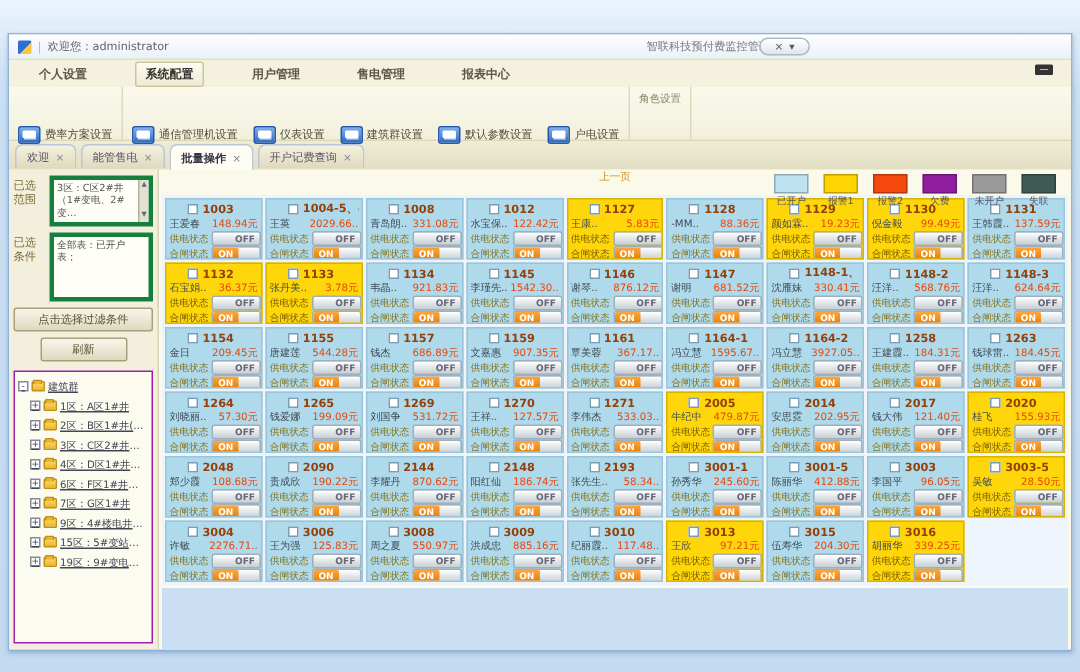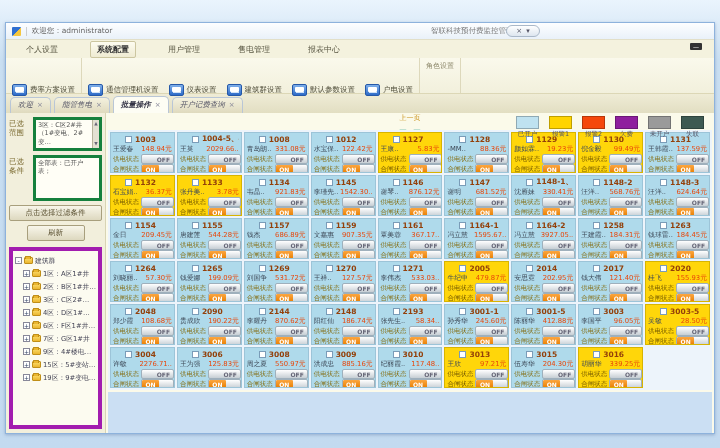--- a/index.html
+++ b/index.html
@@ -11,49 +11,49 @@
   .titlebar{height:17px;background:linear-gradient(#FDFEFF,#E9F1F9);display:flex;align-items:center;position:relative;border-bottom:1px solid #E2DFC8;padding:0 6px;}
   .appicon{width:9px;height:9px;background:linear-gradient(135deg,#2F6FD0 55%,#F5C63E 55%);border-radius:1px;margin-right:4px;}
   .sep{color:#BBB;margin-right:4px;}
   .welcome{color:#666;font-size:7.5px;}
   .apptitle{position:absolute;left:425px;font-size:7.5px;color:#777;}
   .winpill{position:absolute;left:500px;top:2px;width:34px;height:12px;border:1px solid #AAB8C8;border-radius:6px;background:linear-gradient(#FFF,#DDE6EF);display:flex;align-items:center;justify-content:center;gap:4px;font-size:7px;color:#556;}
   .winpill span{cursor:default;line-height:1;}
   .ribbonmin{position:absolute;right:12px;top:20px;width:12px;height:7px;background:#333;border-radius:1px;color:#fff;font-size:6px;line-height:7px;text-align:center;z-index:5;}
   
   .menubar{height:18px;background:#F4F2DE;display:flex;align-items:center;padding:0 14px;gap:26px;}
-  .mitem{font-size:8px;color:#5A5844;padding:2px 6px;cursor:default;}
+  .mitem{font-size:8px;color:#5A5844;padding:2px 6px;cursor:default;font-weight:bold;}
   .mitem.active{font-weight:bold;color:#333;background:linear-gradient(#FDFCF0,#EFEBD2);border:1px solid #CCC6A0;border-radius:2px;}
   
   .ribbon{height:36px;background:linear-gradient(#FAF9EC,#F2F0DC);display:flex;border-bottom:1px solid #DCD7B6;}
   .rgroup{display:flex;flex-direction:column;border-right:1px solid #DDD8BB;padding:2px 6px 0 6px;}
   .rbtns{display:flex;flex:1;align-items:center;gap:10px;margin-top:24px;}
   .rbtn{display:flex;align-items:center;gap:3px;cursor:default;}
   .ric{width:15px;height:12px;background:linear-gradient(#7FB0EA,#2E6BC8);border:1px solid #2558A8;border-radius:2px;position:relative;}
   .ric:before{content:"";position:absolute;left:2px;top:2px;right:2px;height:5px;background:#FFF;border-radius:1px;}
   .ric:after{content:"";position:absolute;left:3px;bottom:2px;width:8px;height:1px;background:#CFE2F8;}
   .rlabel{font-size:7.5px;color:#4E4C38;}
   .rgname{text-align:center;font-size:7px;color:#8A8568;padding:1px 0 2px 0;}
   
-  .tabbar{height:19px;background:linear-gradient(#EFECD6,#E2DEC2);display:flex;align-items:center;padding:2px 4px 0 4px;gap:3px;font-style:italic;}
+  .tabbar{height:19px;background:linear-gradient(#EFECD6,#E2DEC2);display:flex;align-items:flex-start;padding:2px 4px 0 4px;gap:3px;}
   .tab{display:flex;align-items:center;gap:4px;height:16px;padding:0 7px;border:1px solid #B9C6D6;border-bottom:none;border-radius:5px 5px 0 0;background:linear-gradient(#F4F1DE,#DFDABE);font-size:7.5px;color:#556;}
   .tab.active{background:#FDFDF4;font-weight:bold;color:#334;height:18px;}
   .tclose{color:#889;font-size:7px;font-weight:normal;}
   
   .content{flex:1;display:flex;overflow:hidden;}
   .sidebar{width:100px;background:#F2EFDC;border-right:1px solid #D8D4B4;padding:4px 3px;display:flex;flex-direction:column;gap:4px;overflow:hidden;}
   .selrow{display:flex;gap:2px;}
   .sellbl{width:22px;font-size:7.5px;color:#7A6A30;line-height:1.25;padding-top:2px;}
   .selbox{flex:1;background:#FFFEF6;border:3px solid #15803d;font-size:6.5px;color:#555;padding:1px 8px 1px 2px;position:relative;overflow:hidden;line-height:1.3;}
   .selbox .sb{position:absolute;right:0;top:0;bottom:0;width:7px;background:#E3E1D2;border-left:1px solid #B5B29A;font-size:4.5px;color:#667;display:flex;flex-direction:column;justify-content:space-between;align-items:center;padding:1px 0;}
   .box1{height:34px;}
   .box2{height:46px;}
   .sbtn{height:16px;border:1px solid #A89F7D;border-radius:2px;background:linear-gradient(#F8F6EA,#DDD8BF);font-size:7.5px;color:#5A5030;display:flex;align-items:center;justify-content:center;cursor:default;}
   .refresh{width:58px;align-self:center;}
-  .tree{flex:1;margin-top:2px;border:4px solid #a21caf;background:#FCFBF0;padding:3px 2px;font-size:6.8px;color:#445;overflow:hidden;}
+  .tree{flex:1;margin-top:2px;border:1px solid #a21caf;background:#FCFBF0;padding:3px 2px;font-size:6.8px;color:#445;overflow:hidden;text-decoration:underline;}
   .trow{display:flex;align-items:center;gap:2px;height:13px;white-space:nowrap;overflow:hidden;}
   .trow.child{padding-left:8px;}
   .texp{width:7px;height:7px;border:1px solid #889;background:#FFF;font-size:6px;line-height:5px;text-align:center;color:#346;flex:none;}
   .tfold{width:9px;height:7px;background:linear-gradient(#FBDC6B,#EBB62E);border:1px solid #C08F18;border-radius:1px;flex:none;position:relative;}
   .tfold:before{content:"";position:absolute;left:0;top:-2px;width:4px;height:2px;background:#EBB62E;border:1px solid #C08F18;border-bottom:none;border-radius:1px 1px 0 0;}
   .tlabel{overflow:hidden;text-overflow:ellipsis;}
   
   .main{flex:1;background:#FBFAEA;display:flex;flex-direction:column;position:relative;overflow:hidden;}
   .pagerrow{height:15px;display:flex;align-items:center;gap:5px;font-size:7px;color:#666;flex-direction:column;}
   .plink{cursor:default;}

